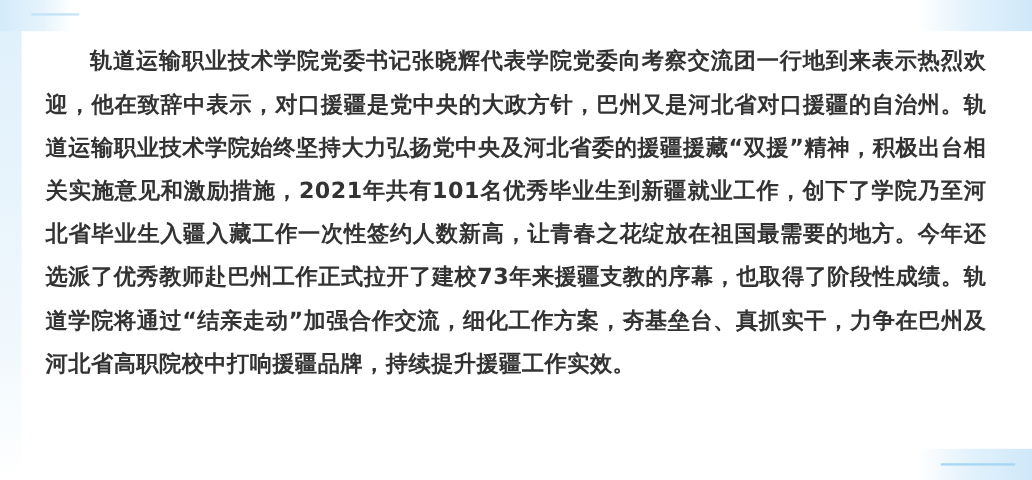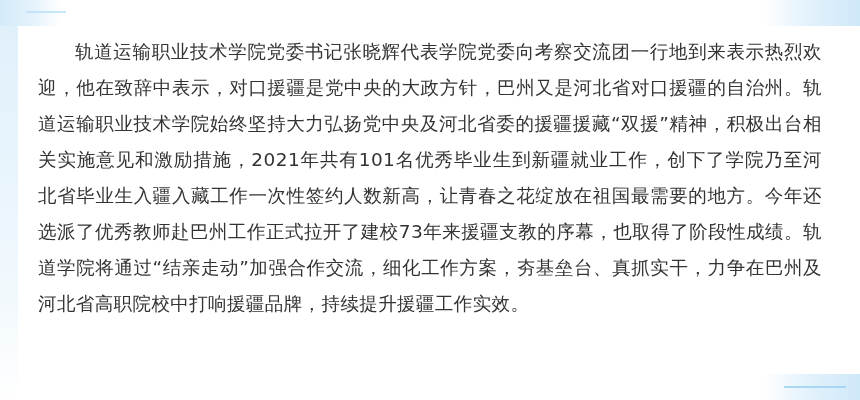--- a/index.html
+++ b/index.html
@@ -87,20 +87,21 @@
     margin: 0;
     font-family: "DejaVu Sans", "Liberation Sans", sans-serif;
     font-size: 18.5px;
     line-height: 36px;
     color: #333333;
     text-align: justify;
     text-justify: inter-ideograph;
     text-indent: 2em;
     letter-spacing: 0.4px;
     white-space: normal;
+    font-weight: bold;
   }
 </style>
 </head>
 <body>
 
 <div class="page">
 
   <div class="left-strip"></div>
   <div class="corner-top-left"></div>
   <div class="corner-top-right"></div>

